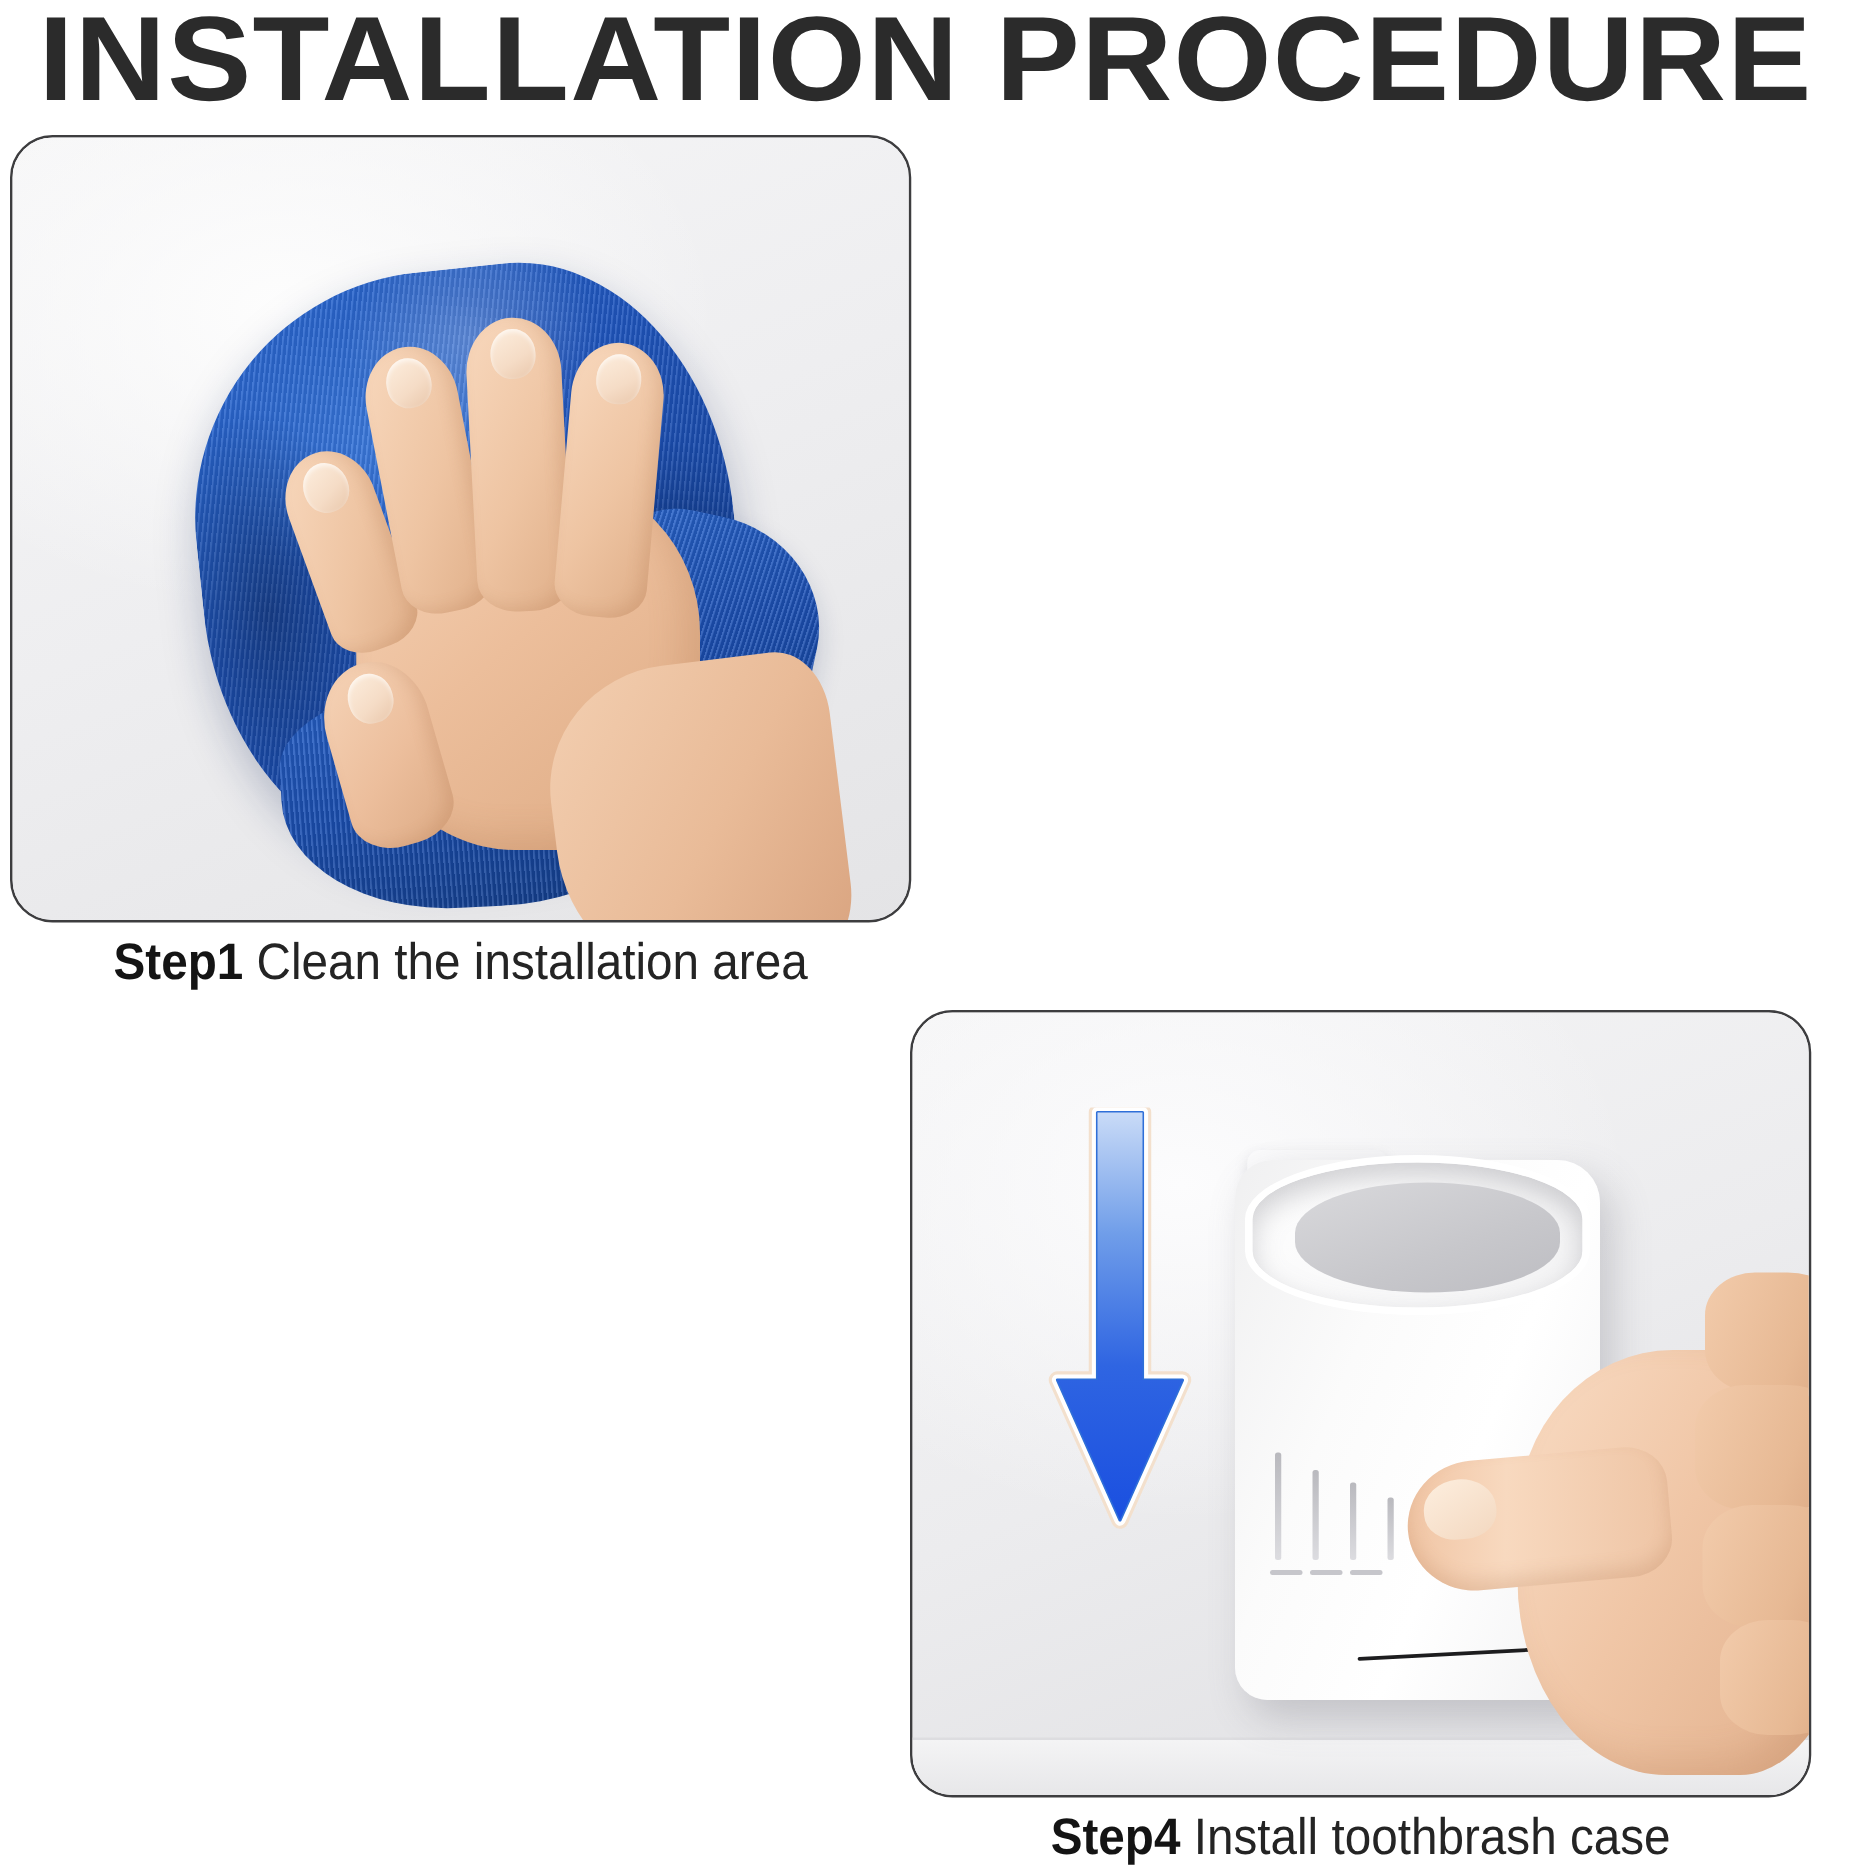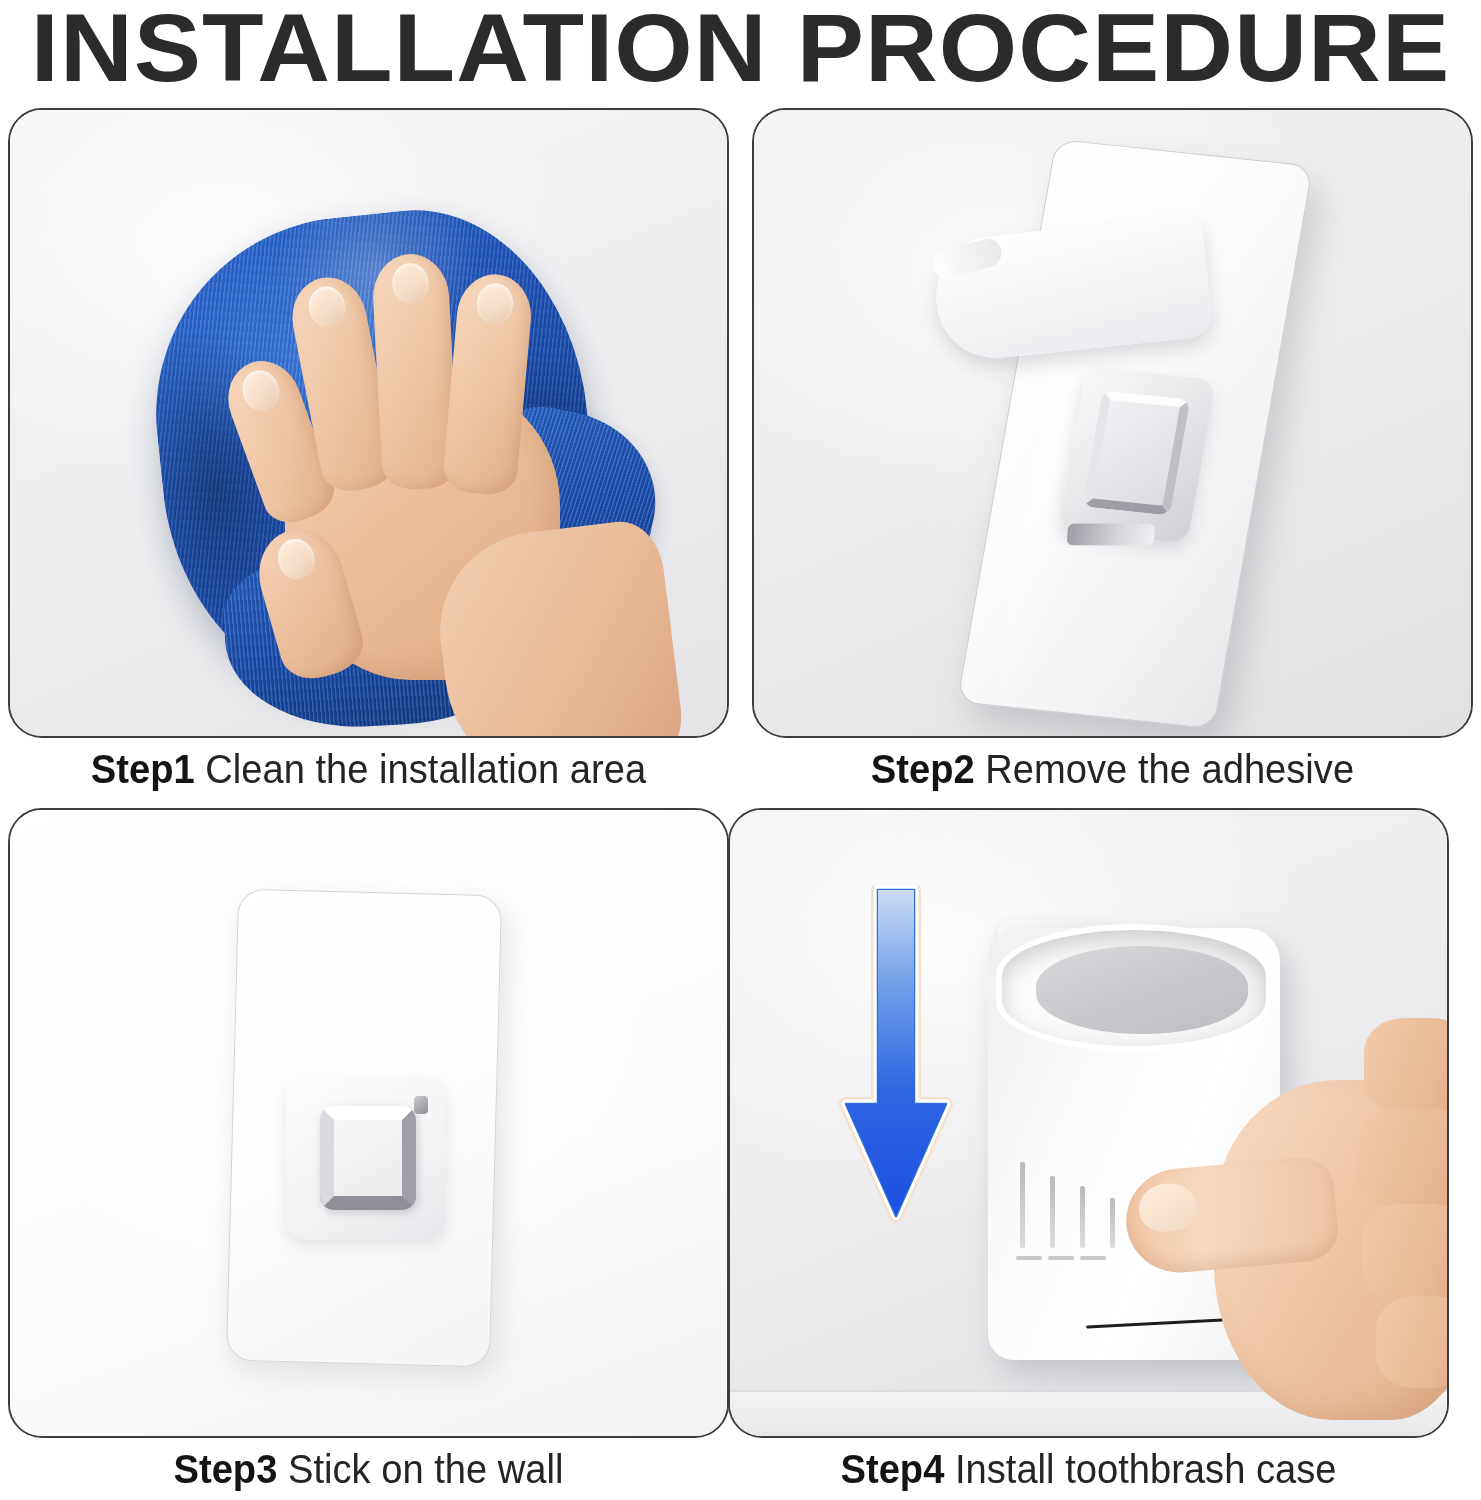--- a/index.html
+++ b/index.html
@@ -568,44 +568,21 @@
           <div class="thumb1">
               <div class="nail"></div>
             </div>
         </div>
       </div>
       <div class="caption">
         <span class="step">Step1</span><span>&nbsp;</span><span class="desc">Clean the installation area</span>
       </div>
     </div>
 
-    <div class="cell c2">
-      <div class="panel soft">
-        <div class="wall2"></div>
-        <div class="sticker2"></div>
-        <div class="hookmount2"></div>
-        <div class="peel2"></div>
-      </div>
-      <div class="caption">
-        <span class="step">Step2</span><span>&nbsp;</span><span class="desc">Remove the adhesive</span>
-      </div>
-    </div>
-
-    <div class="cell c3">
-      <div class="panel bright">
-        <div class="wall3"></div>
-        <div class="sticker3"></div>
-        <div class="hookmount3"></div>
-        <div class="hookring3"></div>
-        <div class="hookclip3"></div>
-      </div>
-      <div class="caption">
-        <span class="step">Step3</span><span>&nbsp;</span><span class="desc">Stick on the wall</span>
-      </div>
-    </div>
+
 
     <div class="cell c4">
       <div class="panel">
         <div class="wall4"></div>
         <div class="counter4"></div>
 
         <div class="arrow4">
           <svg width="116" height="360" viewBox="0 0 116 360" xmlns="http://www.w3.org/2000/svg">
             <defs>
               <linearGradient id="arrGrad" x1="0" y1="0" x2="0" y2="1">

